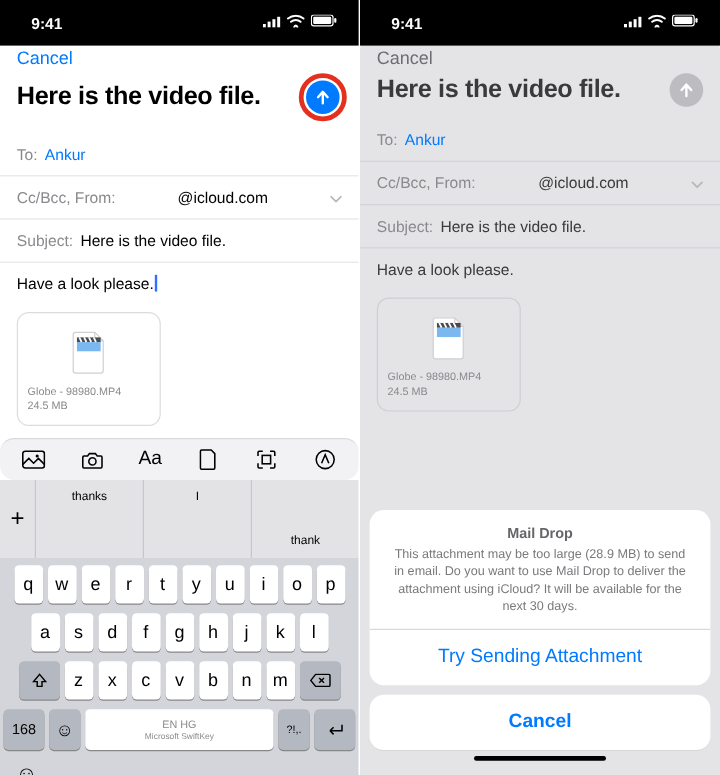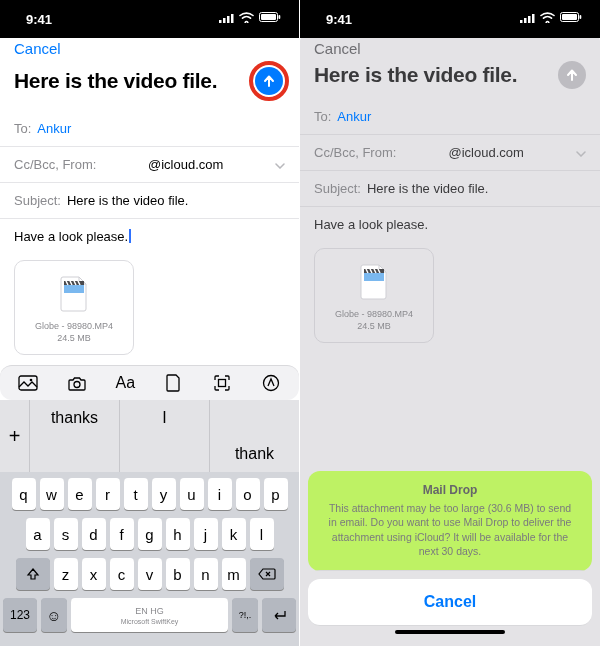--- a/index.html
+++ b/index.html
@@ -23,47 +23,47 @@
   .send-btn.grey { background: #bdbcc1; }
   .send-highlight { width: 40px; height: 40px; border-radius: 50%; border: 4px solid #e4311f; display: flex; align-items: center; justify-content: center; margin-right: -4px; }
   .field-row { display: flex; align-items: center; font-size: 13px; padding: 10px 14px; border-bottom: 1px solid #e5e5e8; color: #8a8a8e; gap: 6px; }
   .phone.right .field-row { border-bottom-color: #d4d3d7; }
   .field-row .value { color: #007aff; }
   .field-row .subj-value { color: #000; }
   .field-row .dark { color: #000; }
   .phone.right .field-row .subj-value, .phone.right .field-row .dark { color: #3a3a3c; }
   .body-area { padding: 10px 14px 6px; font-size: 13px; }
   .caret { display: inline-block; width: 1.5px; height: 14px; background: #2f72ff; vertical-align: -2px; margin-left: 1px; }
-  .attach-card { margin: 10px 14px; width: 120px; border: 1px solid #dcdce0; border-radius: 10px; padding: 14px 8px 10px; text-align: center; }
+  .attach-card { margin: 10px 14px; width: 120px; border: 1px solid #dcdce0; border-radius: 10px; padding: 14px 8px 10px; text-align: left; }
   .phone.right .attach-card { border-color: #cfced3; }
   .file-icon { width: 30px; height: 38px; margin: 0 auto 8px; position: relative; }
   .file-icon svg { display: block; }
   .clapper { position: absolute; left: 5px; top: 6px; width: 20px; height: 10px; }
   .file-name { font-size: 9px; color: #8a8a8e; line-height: 1.3; }
   .kb-top { background: #f2f2f4; border-top: 1px solid #d9d9dc; padding: 6px 4px; display: flex; align-items: center; justify-content: space-around; border-radius: 12px; }
   .kb-top .icon { width: 22px; height: 22px; display: flex; align-items: center; justify-content: center; color: #000; }
   .suggest { background: #e3e3e6; display: flex; align-items: stretch; }
   .suggest .plus { width: 30px; display: flex; align-items: center; justify-content: center; font-size: 20px; color: #000; border-right: 1px solid #c7c7cb; }
-  .suggest .word { flex: 1; text-align: center; padding: 9px 0; font-size: 16px; color: #000; border-right: 1px solid #c7c7cb; }
+  .suggest .word { flex: 1; text-align: center; padding: 9px 0; font-size: 10px; color: #000; border-right: 1px solid #c7c7cb; }
   .suggest .word:last-child { border-right: none; margin-top: 36px; }
   .keyboard { background: #d3d5da; padding: 6px 3px; }
   .krow { display: flex; justify-content: center; gap: 4px; margin-bottom: 8px; }
   .key { background: #fff; border-radius: 4px; box-shadow: 0 1px 0 #888; width: 24px; height: 32px; display: flex; align-items: center; justify-content: center; font-size: 15px; }
   .key.wide { width: 34px; background: #b4b8c0; }
   .key.space { flex: 1; font-size: 9px; color: #8a8a8e; flex-direction: column; gap: 2px; }
   .key.space .sub { font-size: 7px; }
   .bottom-row { display: flex; gap: 4px; align-items: stretch; margin-bottom: 6px; }
   .bottom-row .key { height: 34px; }
   .emoji-row { display: flex; padding: 4px 10px 2px; }
   .home-ind { width: 110px; height: 4px; background: #000; border-radius: 3px; margin: 4px auto 6px; }
   .phone.right .home-ind { background: #000; }
   
   .dim-fill { flex: 1; }
   .action-sheet { padding: 0 8px 6px; }
-  .action-block { background: #bef264; border-radius: 12px; overflow: hidden; margin-bottom: 8px; }
+  .action-block { background: #ffffff; border-radius: 12px; overflow: hidden; margin-bottom: 8px; }
   .action-desc { padding: 12px 16px 12px; text-align: center; border-bottom: 1px solid #d8d8db; }
   .action-title { font-size: 12px; font-weight: 600; color: #66666a; margin-bottom: 4px; }
   .action-text { font-size: 10.5px; color: #7a7a7e; line-height: 1.35; }
   .action-btn { padding: 14px 0; text-align: center; font-size: 16px; color: #007aff; border-bottom: 1px solid #d8d8db; }
   .action-btn:last-child { border-bottom: none; }
   .action-btn.cancel-btn { background: #fff; border-radius: 12px; font-weight: 600; }
   .highlight-box { border: 3px solid #e4311f; border-radius: 2px; }
   .chevron { margin-left: auto; }
 </style>
 </head>
@@ -224,21 +224,21 @@
             <div class="key">m</div>
           </div>
         <div class="key wide">
             <svg width="18" height="12">
               <path d="M5 1 H16 a1 1 0 0 1 1 1 V10 a1 1 0 0 1 -1 1 H5 L1 6 Z" stroke="#000" fill="none" stroke-width="1.2"></path>
               <path d="M8 4 L12 8 M12 4 L8 8" stroke="#000" stroke-width="1.2"></path>
             </svg>
           </div>
       </div>
       <div class="bottom-row">
-        <div class="key wide" style="width:34px;font-size:12px">123</div>
+        <div class="key wide" style="width:34px;font-size:12px">168</div>
         <div class="key wide" style="width:26px">☺</div>
         <div class="key space">
           <span>EN HG</span>
           <span class="sub">Microsoft SwiftKey</span>
         </div>
         <div class="key wide" style="width:26px;font-size:9px">?!,.</div>
         <div class="key wide" style="width:34px">
             <svg width="16" height="12">
               <path d="M14 2 V7 H4 M4 7 L7 4 M4 7 L7 10" stroke="#000" fill="none" stroke-width="1.3"></path>
             </svg>
@@ -323,20 +323,21 @@
           </div>
       </div>
       <div class="file-name">Globe - 98980.MP4</div>
       <div class="file-name">24.5 MB</div>
     </div>
     <div class="dim-fill"></div>
     <div class="action-sheet">
       <div class="action-block">
         <div class="action-desc">
           <div class="action-title">Mail Drop</div>
-          <div class="action-text">This attachment may be too large (30.6 MB) to send in email. Do you want to use Mail Drop to deliver the attachment using iCloud? It will be available for the next 30 days.</div>
-        </div>
+          <div class="action-text">This attachment may be too large (28.9 MB) to send in email. Do you want to use Mail Drop to deliver the attachment using iCloud? It will be available for the next 30 days.</div>
+        </div>
+        <div class="action-btn">Try Sending Attachment</div>
       </div>
       <div class="action-btn cancel-btn">Cancel</div>
       <div class="home-ind"></div>
     </div>
   </div>
 </div>
 
 </body></html>

